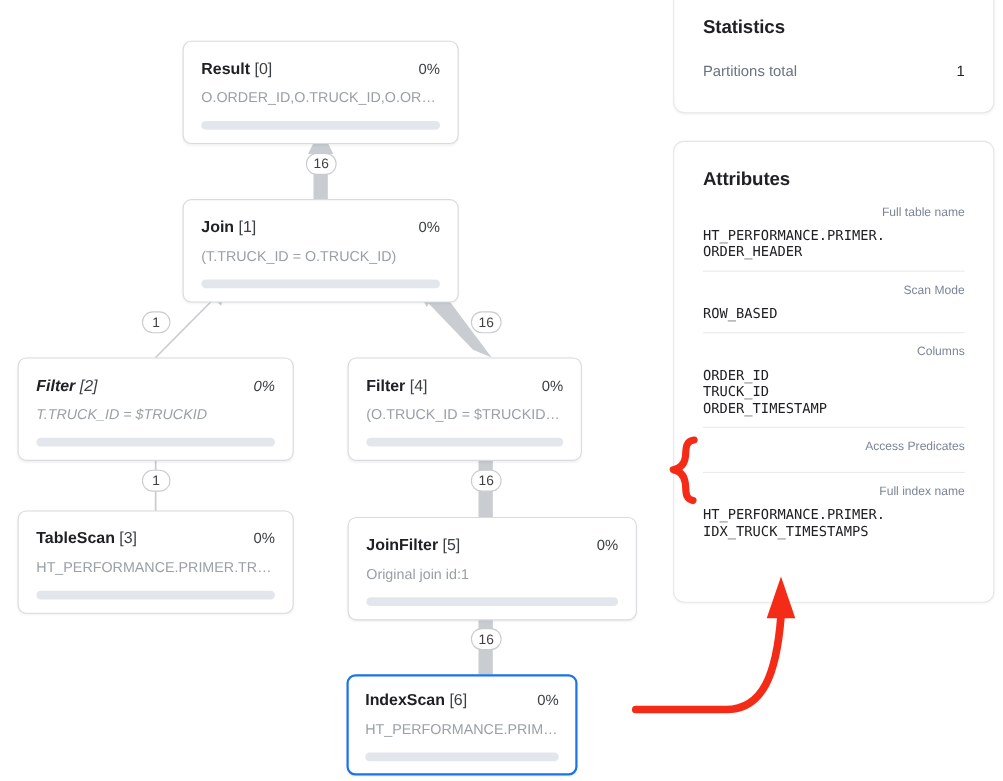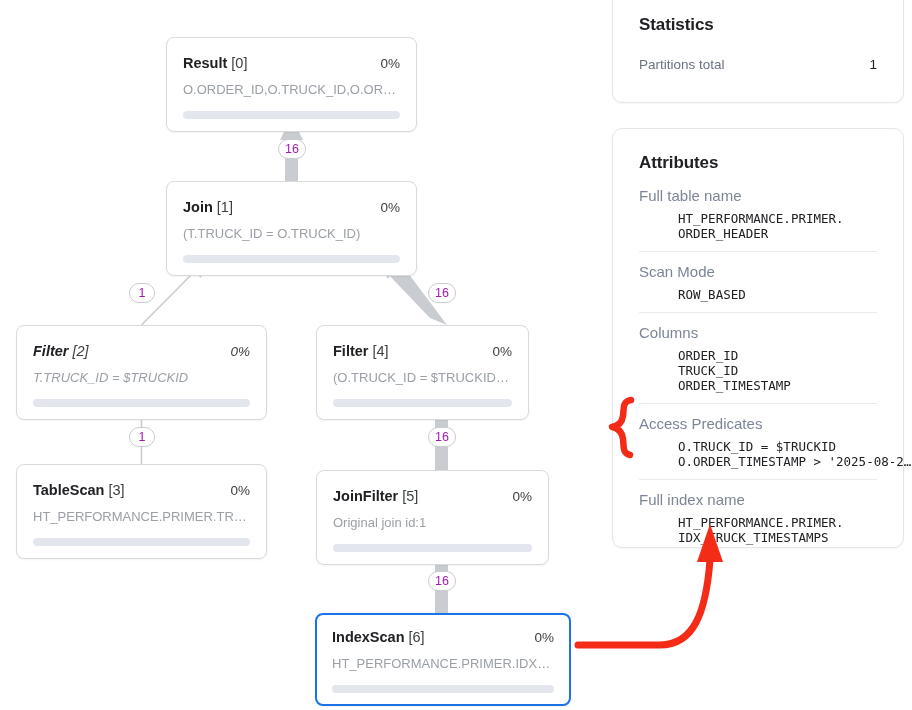--- a/index.html
+++ b/index.html
@@ -56,21 +56,21 @@
     background: #e3e7ed;
   }
 
   .edge-label {
     position: absolute;
     background: #ffffff;
     border: 1px solid #c9cccf;
     border-radius: 10px;
     font-size: 12.5px;
     line-height: 18px;
-    color: #a21caf;
+    color: #404040;
     text-align: center;
     padding: 0 6px;
     min-width: 26px;
     transform: translate(-50%, -50%);
   }
 
   
   #sidebar { position: absolute; left: 612px; top: 0; width: 300px; height: 710px; }
   .panel {
     position: absolute;
@@ -96,31 +96,31 @@
     align-items: baseline;
     padding: 22px 26px 0 26px;
   }
   .stat-label { font-size: 13.5px; color: #6b7280; }
   .stat-value { font-size: 13.5px; color: #202124; }
 
   .attr-list { padding: 14px 26px 0 26px; }
   .attr-block { padding-bottom: 10px; }
   .attr-block + .attr-block { border-top: 1px solid #e8eaed; padding-top: 11px; }
   .attr-label {
-    font-size: 15px;
+    font-size: 11px;
     color: #7c8597;
     margin-bottom: 7px;
+    text-align: right;
   }
   .attr-value {
     font-family: "DejaVu Sans Mono", monospace;
     font-size: 12.5px;
     line-height: 15px;
     color: #202124;
     white-space: pre;
-    margin-left: 39px;
   }
 
   
   #annotations {
     position: absolute; left: 0; top: 0;
     width: 912px; height: 710px;
     pointer-events: none;
   }
 </style>
 </head>
@@ -211,32 +211,32 @@
       <div class="node-head">
         <div>
           <span class="node-title">TableScan</span><span class="node-idx">[3]</span>
         </div>
         <span class="node-pct">0%</span>
       </div>
       <div class="node-sub">HT_PERFORMANCE.PRIMER.TRUCK</div>
       <div class="node-bar"></div>
     </div>
 
-    <div class="node" id="node-joinfilter" style="left:316px; top:470px; width:233px;">
+    <div class="node" id="node-joinfilter" style="left:316px; top:470px; width:263px;">
       <div class="node-head">
         <div>
           <span class="node-title">JoinFilter</span><span class="node-idx">[5]</span>
         </div>
         <span class="node-pct">0%</span>
       </div>
       <div class="node-sub">Original join id:1</div>
       <div class="node-bar"></div>
     </div>
 
-    <div class="node selected" id="node-indexscan" style="left:315px; top:613px; width:256px;">
+    <div class="node selected" id="node-indexscan" style="left:315px; top:613px; width:210px;">
       <div class="node-head">
         <div>
           <span class="node-title">IndexScan</span><span class="node-idx">[6]</span>
         </div>
         <span class="node-pct">0%</span>
       </div>
       <div class="node-sub">HT_PERFORMANCE.PRIMER.IDX_TRUCK…</div>
       <div class="node-bar"></div>
     </div>
 
@@ -275,22 +275,20 @@
 
         <div class="attr-block">
           <div class="attr-label">Columns</div>
           <div class="attr-value">ORDER_ID
 TRUCK_ID
 ORDER_TIMESTAMP</div>
         </div>
 
         <div class="attr-block">
           <div class="attr-label">Access Predicates</div>
-          <div class="attr-value">O.TRUCK_ID = $TRUCKID
-O.ORDER_TIMESTAMP &gt; '2025-08-2…</div>
         </div>
 
         <div class="attr-block">
           <div class="attr-label">Full index name</div>
           <div class="attr-value">HT_PERFORMANCE.PRIMER.
 IDX_TRUCK_TIMESTAMPS</div>
         </div>
 
       </div>
     </div>

